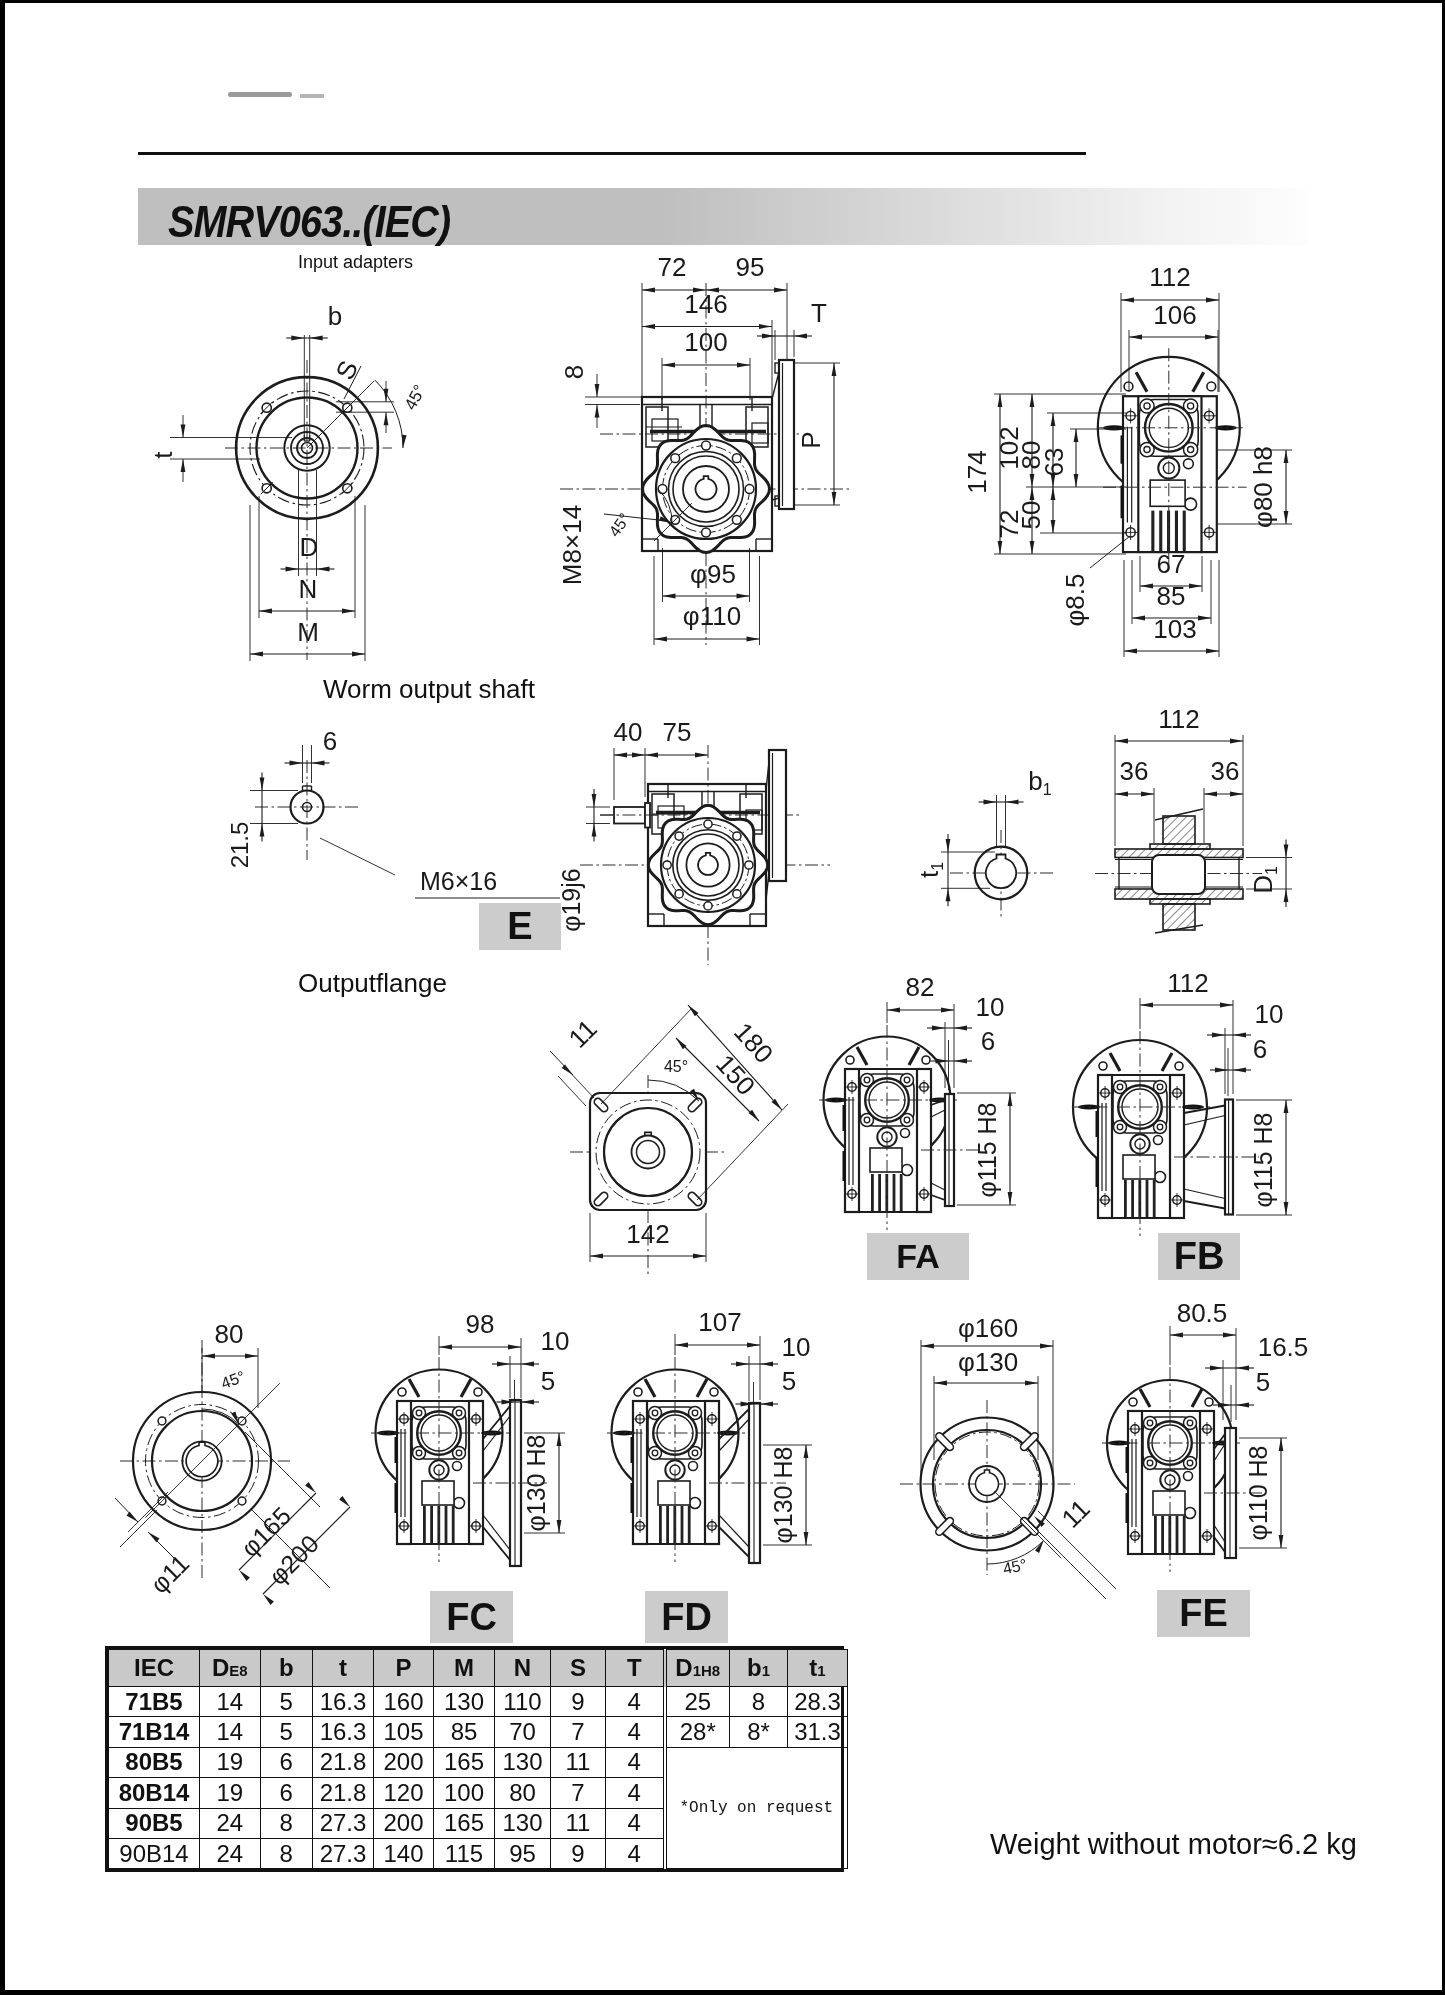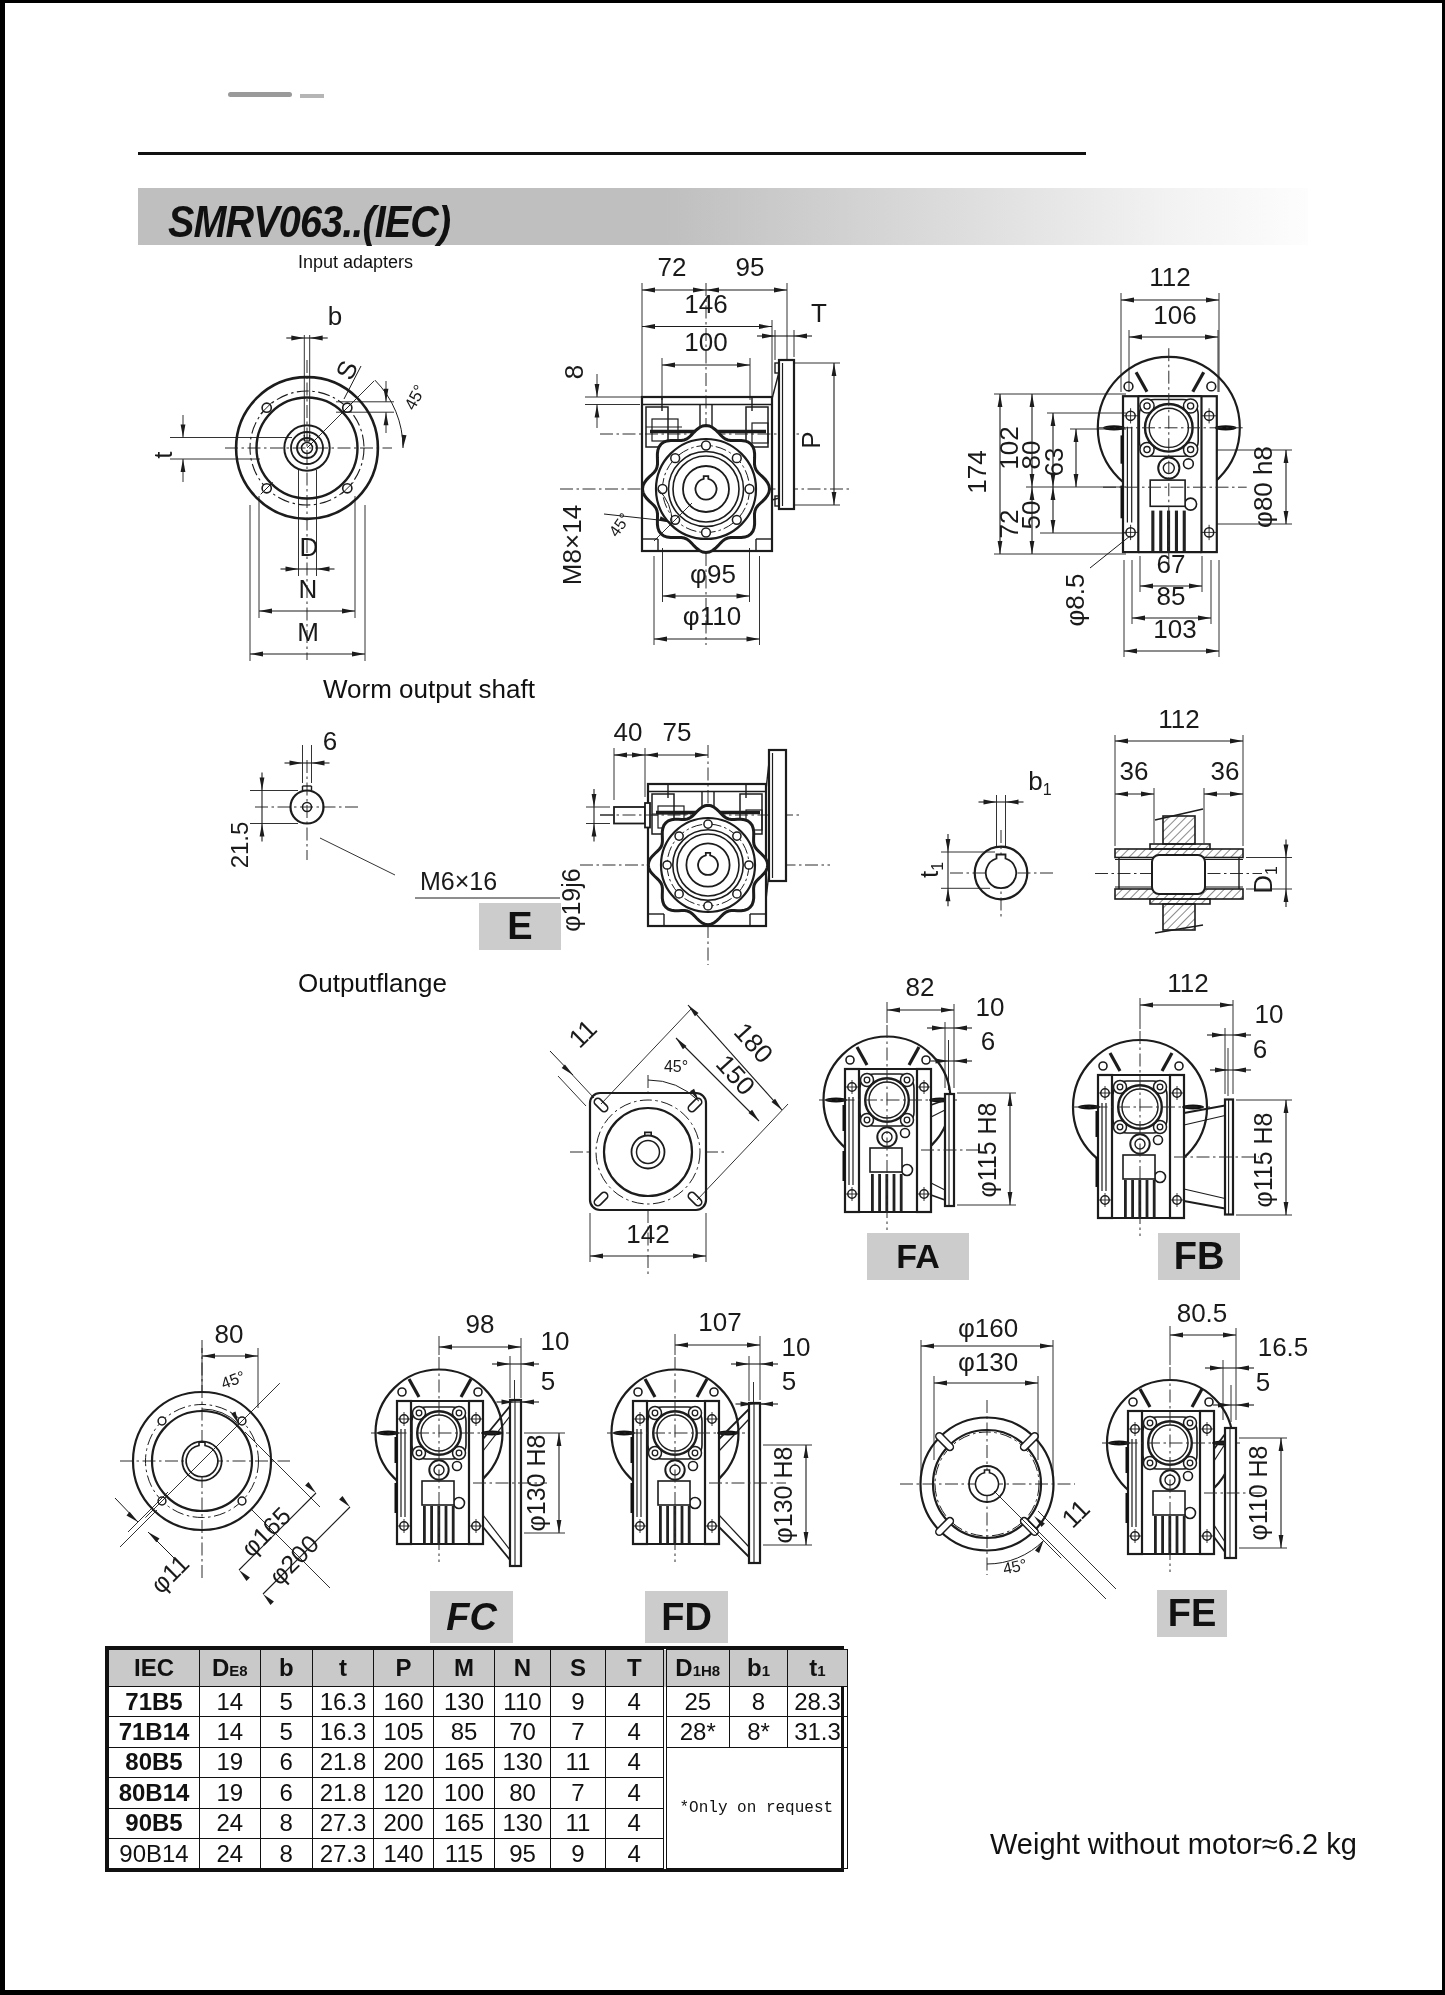--- a/index.html
+++ b/index.html
@@ -1266,25 +1266,25 @@
         <text x="1267.0" y="1493.0" font-family="&quot;Liberation Sans&quot;, sans-serif" font-size="25" text-anchor="middle" font-weight="normal" font-style="normal" fill="#1a1a1a" transform="rotate(-90 1267 1493)">φ110 H8</text>
       </g>
 </svg>
 
 <div class="abs" style="left:479px;top:903px;width:82px;height:47px;background:#cccccc;display:flex;align-items:center;justify-content:center;font-size:38px;font-weight:bold;color:#111;">E</div>
 
 <div class="abs" style="left:867px;top:1233px;width:102px;height:47px;background:#cccccc;display:flex;align-items:center;justify-content:center;font-size:34px;font-weight:bold;color:#111;">FA</div>
 
 <div class="abs" style="left:1158px;top:1233px;width:82px;height:47px;background:#cccccc;display:flex;align-items:center;justify-content:center;font-size:38px;font-weight:bold;color:#111;">FB</div>
 
-<div class="abs" style="left:430px;top:1591px;width:83px;height:52px;background:#cccccc;display:flex;align-items:center;justify-content:center;font-size:38px;font-weight:bold;color:#111;font-style:italic;">FC</div>
+<div class="abs" style="left:430px;top:1591px;width:83px;height:52px;background:#cccccc;display:flex;align-items:center;justify-content:center;font-size:38px;font-weight:bold;color:#111;">FC</div>
 
 <div class="abs" style="left:645px;top:1591px;width:83px;height:52px;background:#cccccc;display:flex;align-items:center;justify-content:center;font-size:38px;font-weight:bold;color:#111;">FD</div>
 
-<div class="abs" style="left:1157px;top:1590px;width:70px;height:47px;background:#cccccc;display:flex;align-items:center;justify-content:center;font-size:38px;font-weight:bold;color:#111;text-align:right;">FE</div>
+<div class="abs" style="left:1157px;top:1590px;width:93px;height:47px;background:#cccccc;display:flex;align-items:center;justify-content:center;font-size:38px;font-weight:bold;color:#111;text-align:right;">FE</div>
 
 <div class="abs" style="left:105px;top:1646px;width:739px;border:3px solid #111;box-sizing:border-box;">
       <table class="dim" style="width:100%;table-layout:fixed;">
         <colgroup>
           <col style="width:91px;">
           <col style="width:60.5px;">
           <col style="width:52.5px;">
           <col style="width:61px;">
           <col style="width:60px;">
           <col style="width:61px;">

